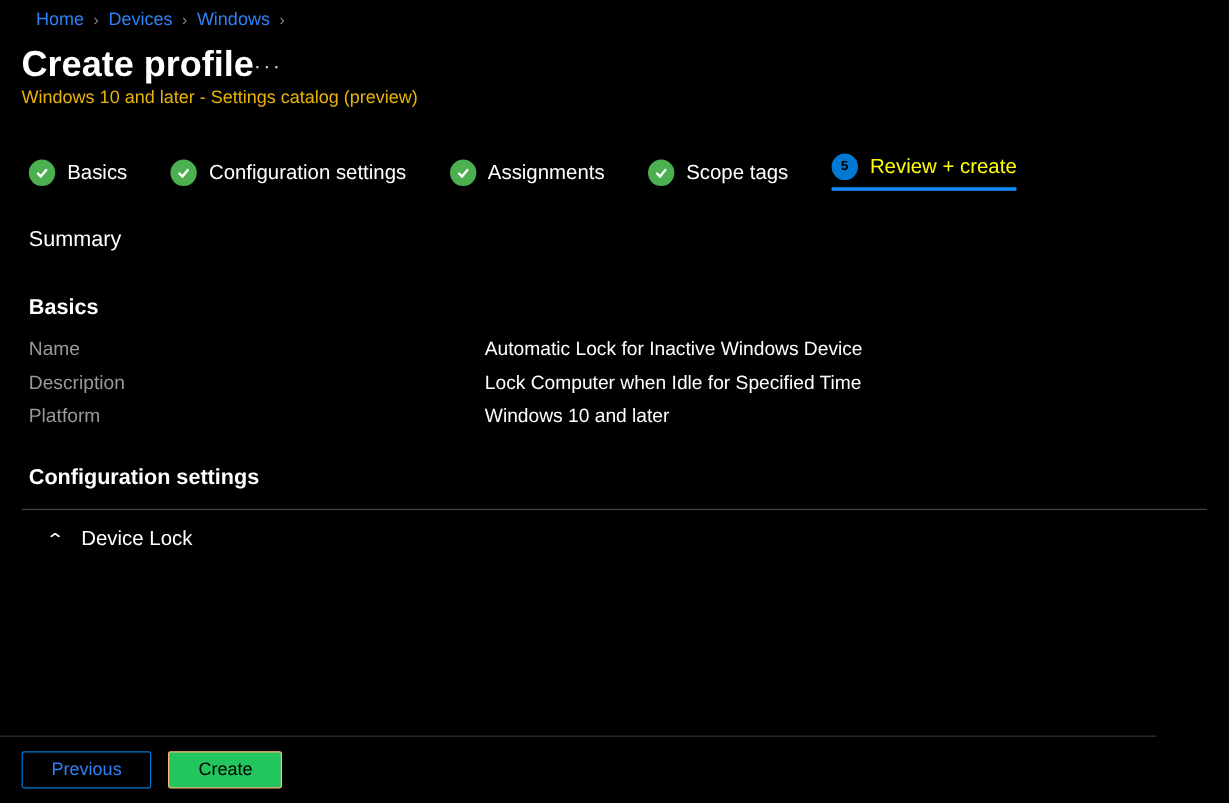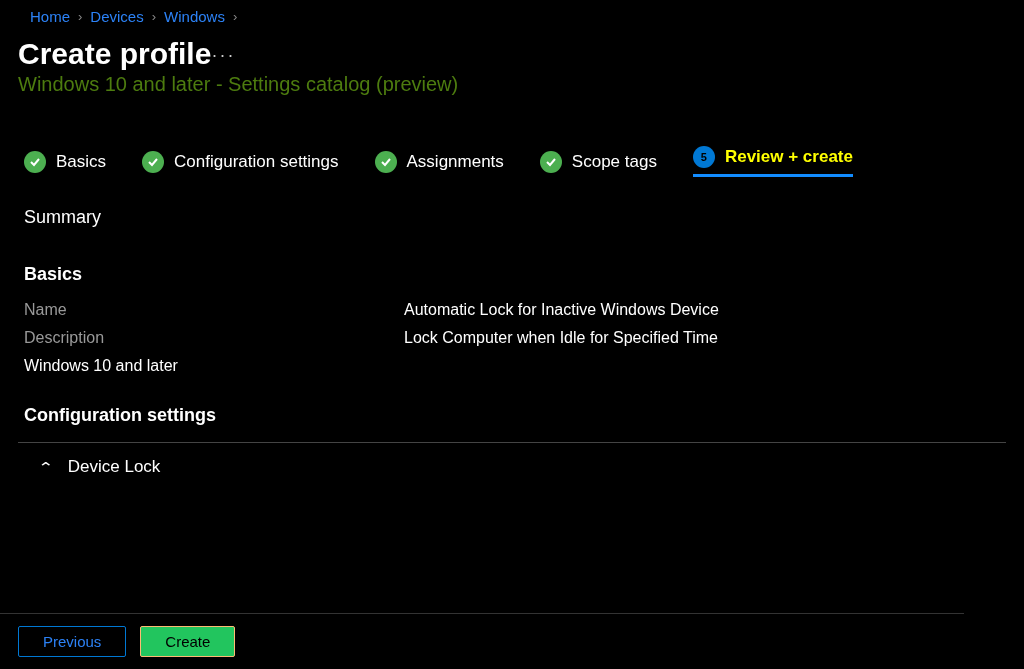--- a/index.html
+++ b/index.html
@@ -42,23 +42,23 @@
       font-weight: 600;
       margin-bottom: 2px;
     }
     .ellipsis {
       color: #ccc;
       font-size: 18px;
       letter-spacing: 2px;
       cursor: pointer;
     }
     .subtitle {
-      color: #4d7c0f;
-      font-size: 20px;
-      margin-bottom: 50px;
+      color: #eab308;
+      font-size: 15px;
+      margin-bottom: 38px;
     }
     .steps {
       display: flex;
       gap: 36px;
       align-items: center;
       margin-bottom: 30px;
       padding-left: 6px;
     }
     .step {
       display: flex;
@@ -92,21 +92,21 @@
     .step-label {
       font-size: 17px;
       color: #fff;
     }
     .step-active {
       border-bottom: 3px solid #128cff;
       padding-bottom: 6px;
     }
     .step-active .step-label {
       color: #ffff00;
-      font-weight: 700;
+      font-weight: 400;
     }
     .section-heading {
       font-size: 18px;
       font-weight: 400;
       margin-bottom: 36px;
       padding-left: 6px;
     }
     .section-title {
       font-size: 18px;
       font-weight: 600;
@@ -238,20 +238,21 @@
 
 <div class="field-row">
   <div class="field-label">Name</div>
   <div class="field-value">Automatic Lock for Inactive Windows Device</div>
 </div>
 <div class="field-row">
   <div class="field-label">Description</div>
   <div class="field-value">Lock Computer when Idle for Specified Time</div>
 </div>
 <div class="field-row">
+  <div class="field-label">Platform</div>
   <div class="field-value">Windows 10 and later</div>
 </div>
 
 <div class="section-title">Configuration settings</div>
 
 <div class="accordion-header">
   <span class="accordion-chev">⌄</span>
   <span class="accordion-title">Device Lock</span>
 </div>
 

